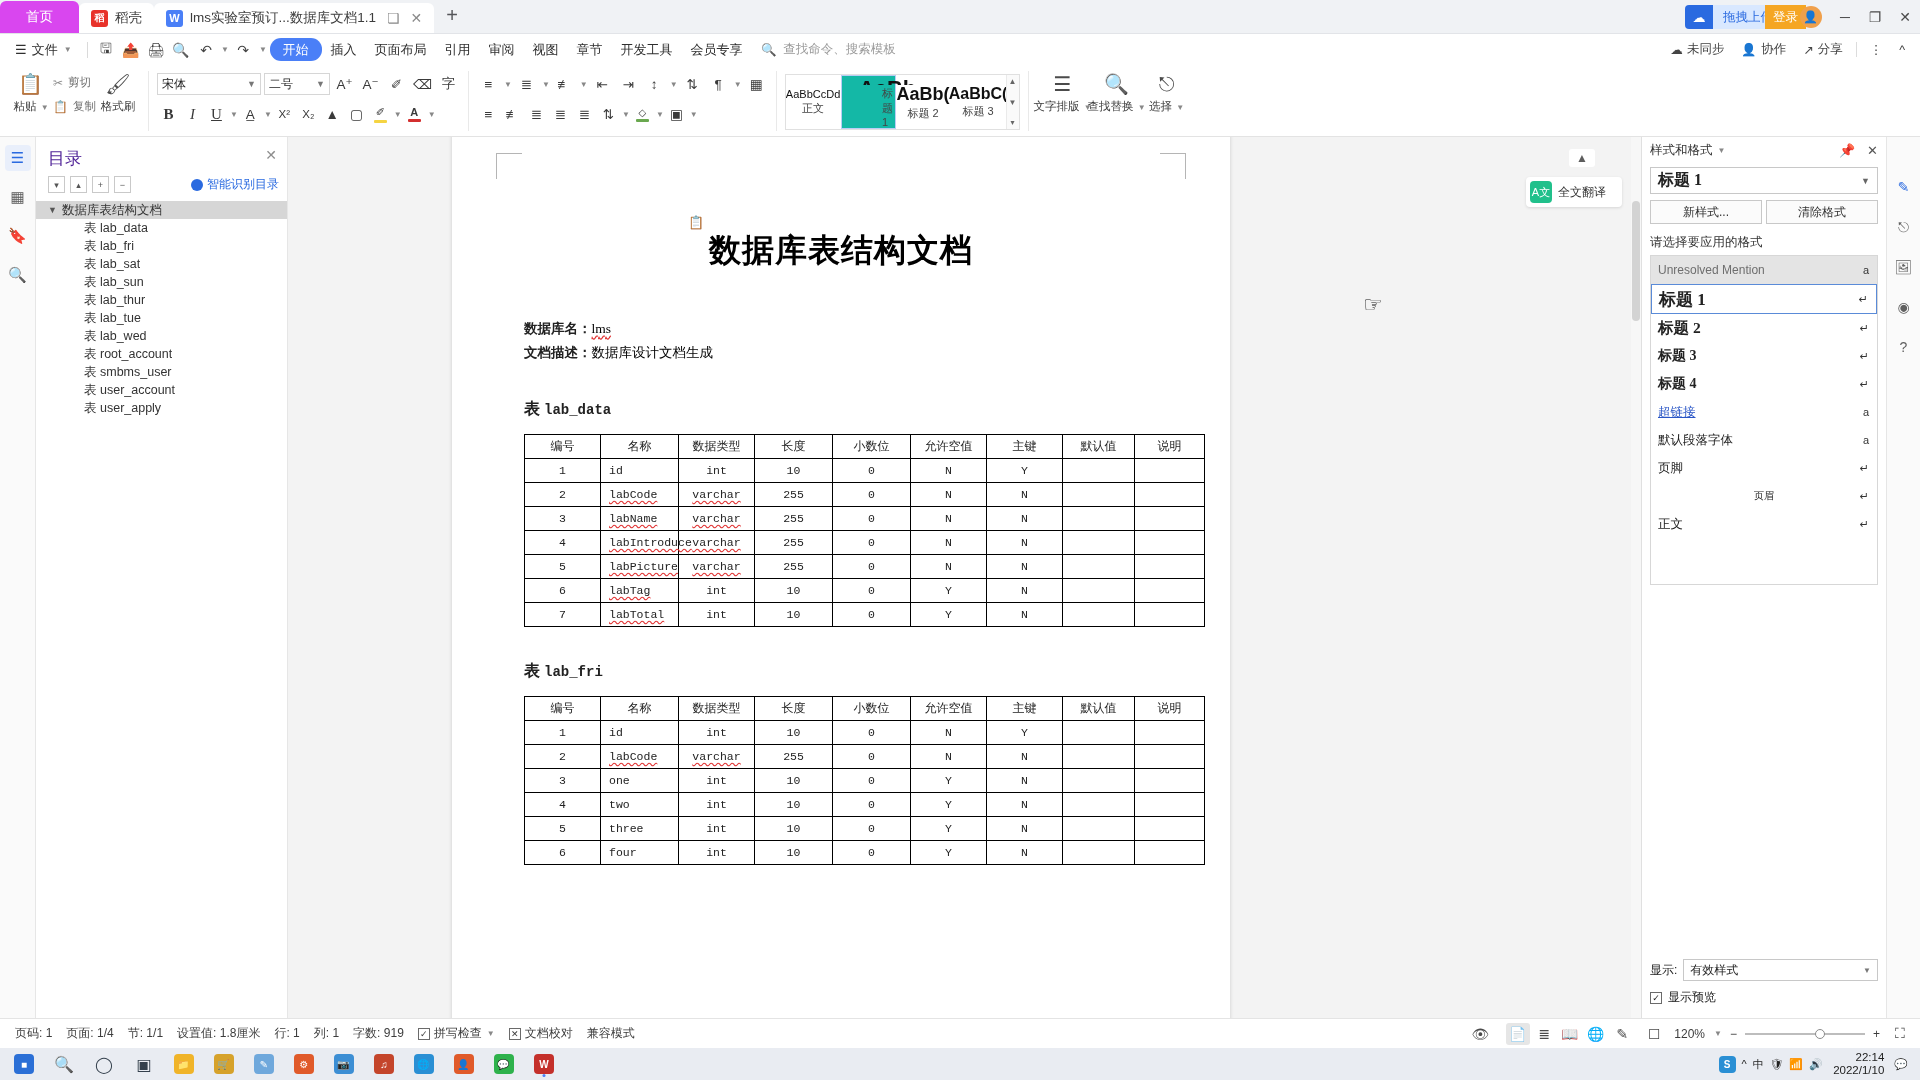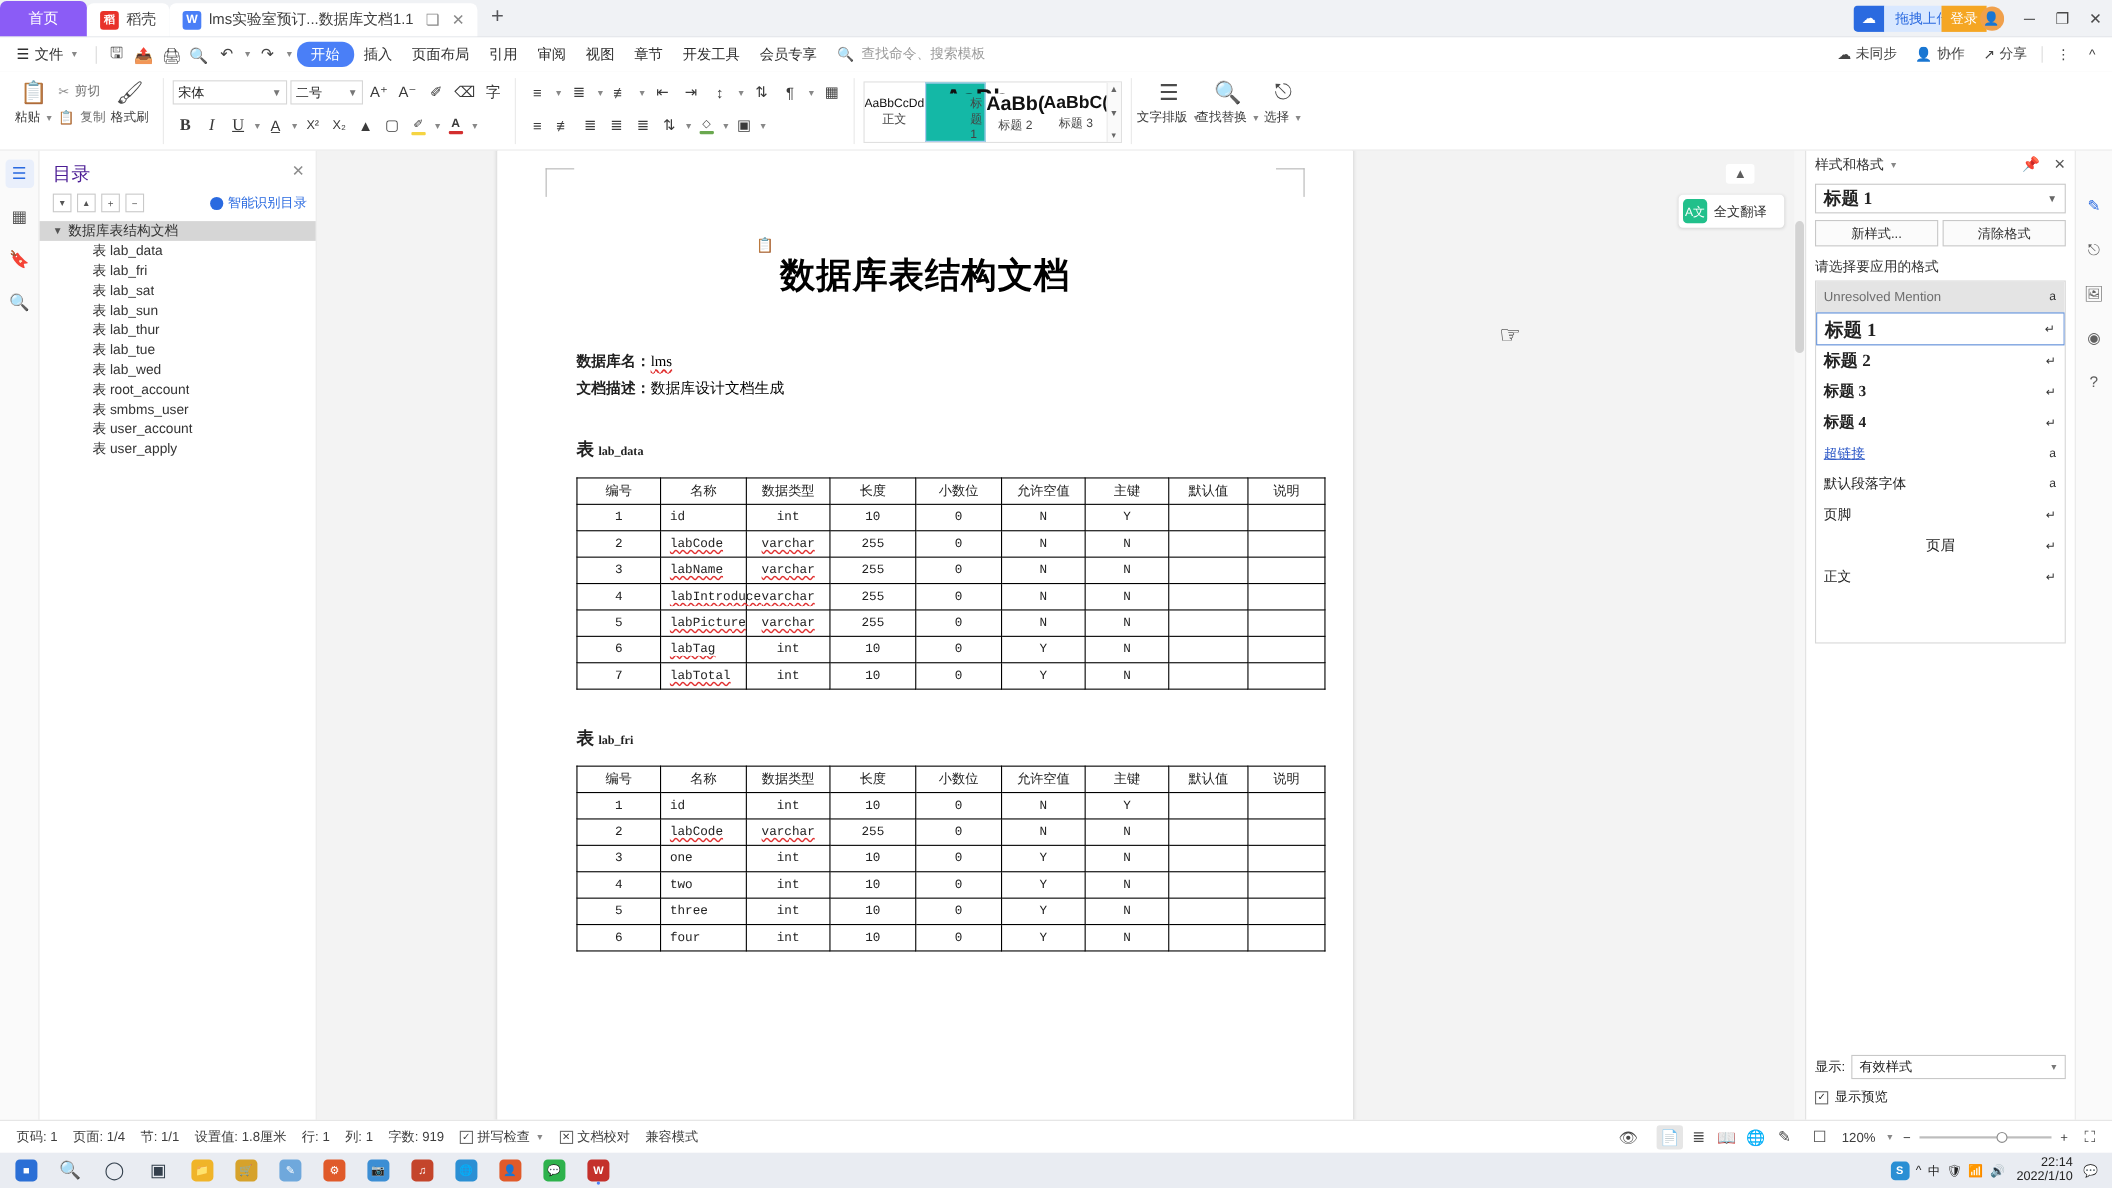--- a/index.html
+++ b/index.html
@@ -14,21 +14,21 @@
   
   .tabbar {
     height: 34px; background: #f0f2f5; display: flex; align-items: flex-end;
     position: relative; border-bottom: 1px solid #e2e4e8;
   }
   .tab {
     height: 30px; display: flex; align-items: center; gap: 7px;
     padding: 0 12px; font-size: 13.5px; border-radius: 6px 6px 0 0;
     position: relative; white-space: nowrap; color: #3d3d3d;
   }
-  .tab.home { background: #8b5cf6; color: #fff; padding: 0 26px; font-weight: 400; height: 32px;}
+  .tab.home { background: #d946ef; color: #fff; padding: 0 26px; font-weight: 400; height: 32px;}
   .tab.plain { background: #fff; }
   .tab.active { background: #fff; }
   .tab-ico { width: 17px; height: 17px; flex: none; display:flex; align-items:center; justify-content:center; font-size: 12px; }
   .ico-daoke { background:#e8322a; color:#fff; border-radius:3px; font-weight:bold; font-size:10px;}
   .ico-w { background:#4a7ff7; color:#fff; border-radius:3px; font-weight:bold; font-size:11px;}
   .tab-ctl { font-size: 14px; color: #8a8a8a; margin-left: 4px; line-height: 1; }
   .newtab { font-size: 20px; color: #55565a; padding: 0 12px 2px; align-self: center; }
 
   .winright { position: absolute; right: 0; top: 0; height: 34px; display: flex; align-items: center; }
   .upload-pill { display:flex; align-items:center; height: 24px; border-radius: 4px; overflow: hidden; margin-right: 8px; font-size: 12.5px; }
@@ -110,21 +110,21 @@
     background:#fff; box-shadow: 0 0 4px rgba(0,0,0,.16);
   }
   .pgmark { position:absolute; width:26px; height:26px; border-color:#bcbcbc; }
   .doc-inner { padding: 60px 72px 0; }
   .doc-title { text-align:center; font-family:"Liberation Serif","DejaVu Serif",serif; font-size: 32px; font-weight:700; color:#000; margin-top: 42px; letter-spacing:1px;}
   .doc-meta { margin-top: 44px; font-size: 13.5px; line-height: 24px; font-family:"Liberation Serif",serif;}
   .doc-meta b { font-weight:700; }
   .sp { color:#000; }
   .sp.err { text-decoration: underline wavy #e03131; text-underline-offset:2px;}
   .doc-h2 { font-family:"Liberation Serif",serif; font-weight:700; font-size:16px; margin-top: 34px; margin-bottom: 14px;}
-  .doc-h2 .mono { font-family:Liberation Serif, serif; font-size:11px;}
+  .doc-h2 .mono { font-family:Liberation Mono, monospace; font-size:14px;}
   table.dbt { border-collapse: collapse; width: 680px; table-layout: fixed; font-family:"Liberation Mono","DejaVu Sans Mono",monospace;}
   table.dbt td, table.dbt th { border:1px solid #000; height: 24px; text-align:center; font-size: 11.5px; font-weight: normal; padding: 0 2px;}
   table.dbt th { font-family:"Liberation Sans",sans-serif; font-size:12px; }
   table.dbt td.lft { text-align:left; padding-left: 8px;}
   .sq { text-decoration: underline wavy #e03131; text-underline-offset:2px;}
 
   .float-tool { position:absolute; left: 400px; top: 78px; width:20px; height:18px; color:#7f9fd8; font-size:13px;}
   .cursor-hand { position:absolute; left: 1075px; top: 155px; font-size: 22px; color:#111; }
 
   .transbar { position:absolute; right: 0; top: 0; width: 118px; bottom:0; background:#f3f3f3; }
@@ -149,21 +149,21 @@
   .sp-item { height: 28px; display:flex; align-items:center; padding: 0 7px; position:relative; font-size:13px;}
   .sp-item.muted { background:#e4e4e4; color:#6e6e6e; font-size:12px;}
   .sp-item.sel { border:1px solid #5a8bd8; height:30px;}
   .sp-item .mk { position:absolute; right: 8px; font-size: 11px; color:#333;}
   .sp-h1 { font-family:"Liberation Serif",serif; font-weight:700; font-size:17px;}
   .sp-h2 { font-family:"Liberation Serif",serif; font-weight:700; font-size:15.5px;}
   .sp-h3 { font-family:"Liberation Serif",serif; font-weight:700; font-size:14px;}
   .sp-h4 { font-family:"Liberation Serif",serif; font-weight:700; font-size:14px;}
   .sp-link { color:#2a56c6; text-decoration:underline; font-size:12.5px;}
   .sp-plain { font-size:12.5px;}
-  .sp-center { width:100%; text-align:center; font-size:13px;}
+  .sp-center { width:100%; text-align:center; font-size:10px;}
   .sp-foot { margin-top:auto; padding: 0 8px 12px;}
   .sp-showrow { display:flex; align-items:center; gap:6px; font-size:12px; padding-bottom: 8px;}
   .sp-showsel { flex:1; height: 22px; border:1px solid #c8c8c8; display:flex; align-items:center; padding: 0 6px; font-size:12px;}
   .sp-showsel .ar { margin-left:auto; font-size:8px; color:#777;}
   .sp-chk { display:flex; align-items:center; gap:6px; font-size:12px;}
   .chkbox { width:12px; height:12px; border:1px solid #6a6a6a; display:flex; align-items:center; justify-content:center; font-size:9px;}
 
   .rightrail { width: 34px; background:#fafafa; border-left:1px solid #e6e6e6; display:flex; flex-direction:column; align-items:center; padding-top: 38px; gap: 16px;}
   .rr-ic { width:24px;height:24px;display:flex;align-items:center;justify-content:center;color:#606060;font-size:14px;}
   .rr-ic.blue { color:#2a6ae0;}

